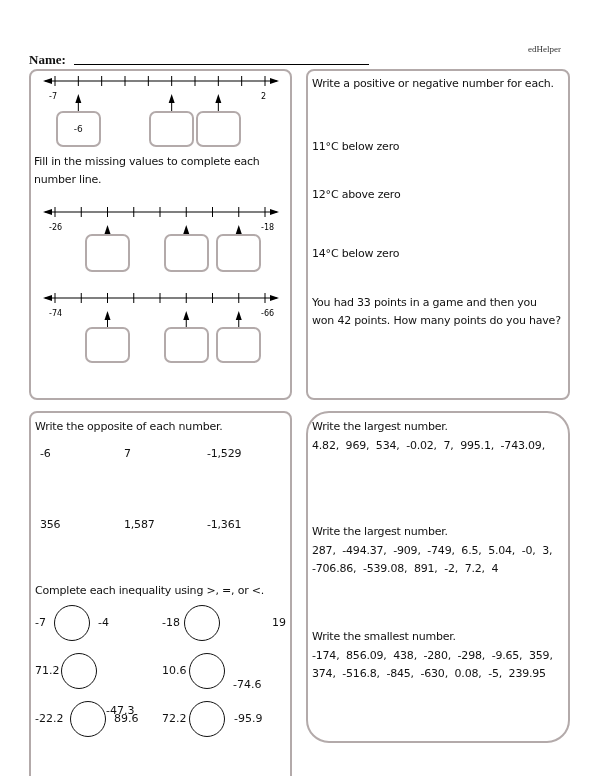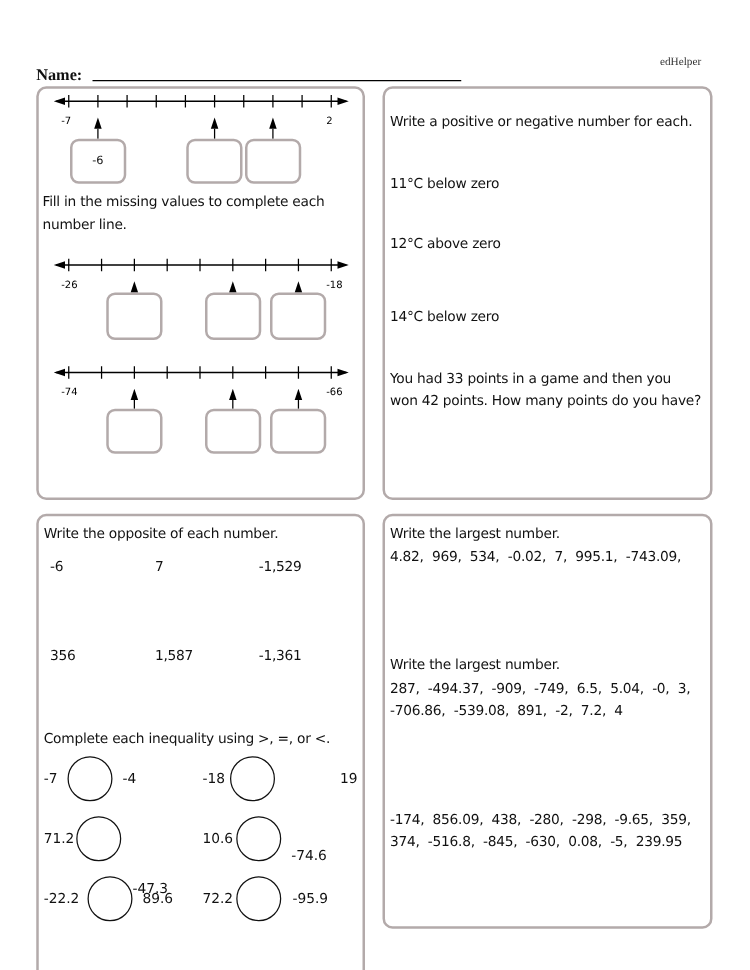--- a/index.html
+++ b/index.html
@@ -7,21 +7,21 @@
          font-family: "DejaVu Sans", sans-serif; color: #111; }
   .brand { position: absolute; left: 528px; top: 44px; font-family: "Liberation Serif", serif;
            font-size: 9px; color: #333; }
   .name-label { position: absolute; left: 29px; top: 52px; font-family: "Liberation Serif", serif;
                 font-weight: bold; font-size: 13px; }
   .name-line { position: absolute; left: 74px; top: 64px; width: 295px; border-bottom: 1px solid #000; }
   .panel { position: absolute; border: 2px solid #b3aaaa; border-radius: 8px; box-sizing: border-box; background: #fff; }
   .p-tl { left: 29px; top: 69px; width: 263px; height: 331px; }
   .p-tr { left: 306px; top: 69px; width: 264px; height: 331px; }
   .p-bl { left: 29px; top: 411px; width: 263px; height: 396px; }
-  .p-br { left: 306px; top: 411px; width: 264px; height: 332px; }
+  .p-br { left: 306px; top: 411px; width: 264px; height: 332px; border-radius: 23px; }
   .txt { position: absolute; font-size: 11px; line-height: 18px; letter-spacing: -0.2px; }
   .nl { position: absolute; left: 0; top: 0; }
   .ansbox { position: absolute; border: 2px solid #b3aaaa; border-radius: 7px; box-sizing: border-box;
             background: #fff; font-size: 9px; display: flex; align-items: center; justify-content: center; }
   .circle { position: absolute; width: 36px; height: 36px; border: 1.3px solid #111; border-radius: 50%; box-sizing: border-box; }
   .ineq-num { position: absolute; font-size: 11px; }
 </style>
 </head>
 <body>
 
@@ -101,21 +101,21 @@
       <div class="ansbox" style="left: 54px; top: 163px; width: 45px; height: 38px;"></div>
       <div class="ansbox" style="left: 132.75px; top: 163px; width: 45px; height: 38px;"></div>
       <div class="ansbox" style="left: 185.25px; top: 163px; width: 45px; height: 38px;"></div>
       <div class="ansbox" style="left: 54px; top: 256px; width: 45px; height: 36px;"></div>
       <div class="ansbox" style="left: 132.75px; top: 256px; width: 45px; height: 36px;"></div>
       <div class="ansbox" style="left: 185.25px; top: 256px; width: 45px; height: 36px;"></div>
     </div>
 </div>
 
 <div class="panel p-tr">
-  <div class="txt" style="left:4px; top:18px; width:250px;">Write a positive or negative number for each.</div>
+  <div class="txt" style="left:4px; top:4px; width:250px;">Write a positive or negative number for each.</div>
   <div class="txt" style="left:4px; top:55px;margin-top:12px;">11°C below zero</div>
   <div class="txt" style="left:4px; top:115px;">12°C above zero</div>
   <div class="txt" style="left:4px; top:174px;">14°C below zero</div>
   <div class="txt" style="left:4px; top:223px; width:250px;">You had 33 points in a game and then you won 42 points. How many points do you have?</div>
 </div>
 
 <div class="panel p-bl">
   <div class="txt" style="left:4px; top:5px;">Write the opposite of each number.</div>
   <div class="txt" style="left:9px; top:32px;">-6</div>
   <div class="txt" style="left:93px; top:32px;">7</div>
@@ -149,15 +149,16 @@
 </div>
 
 <div class="panel p-br">
   <div class="txt" style="left:4px; top:5px;">Write the largest number.</div>
   <div class="txt" style="left:4px; top:24px; white-space:pre;">4.82,  969,  534,  -0.02,  7,  995.1,  -743.09,</div>
 
   <div class="txt" style="left:4px; top:110px;">Write the largest number.</div>
   <div class="txt" style="left:4px; top:129px; white-space:pre;">287,  -494.37,  -909,  -749,  6.5,  5.04,  -0,  3,</div>
   <div class="txt" style="left:4px; top:147px; white-space:pre;">-706.86,  -539.08,  891,  -2,  7.2,  4</div>
 
+  <div class="txt" style="left:4px; top:215px;">Write the smallest number.</div>
   <div class="txt" style="left:4px; top:234px; white-space:pre;">-174,  856.09,  438,  -280,  -298,  -9.65,  359,</div>
   <div class="txt" style="left:4px; top:252px; white-space:pre;">374,  -516.8,  -845,  -630,  0.08,  -5,  239.95</div>
 </div>
 
 </body></html>

